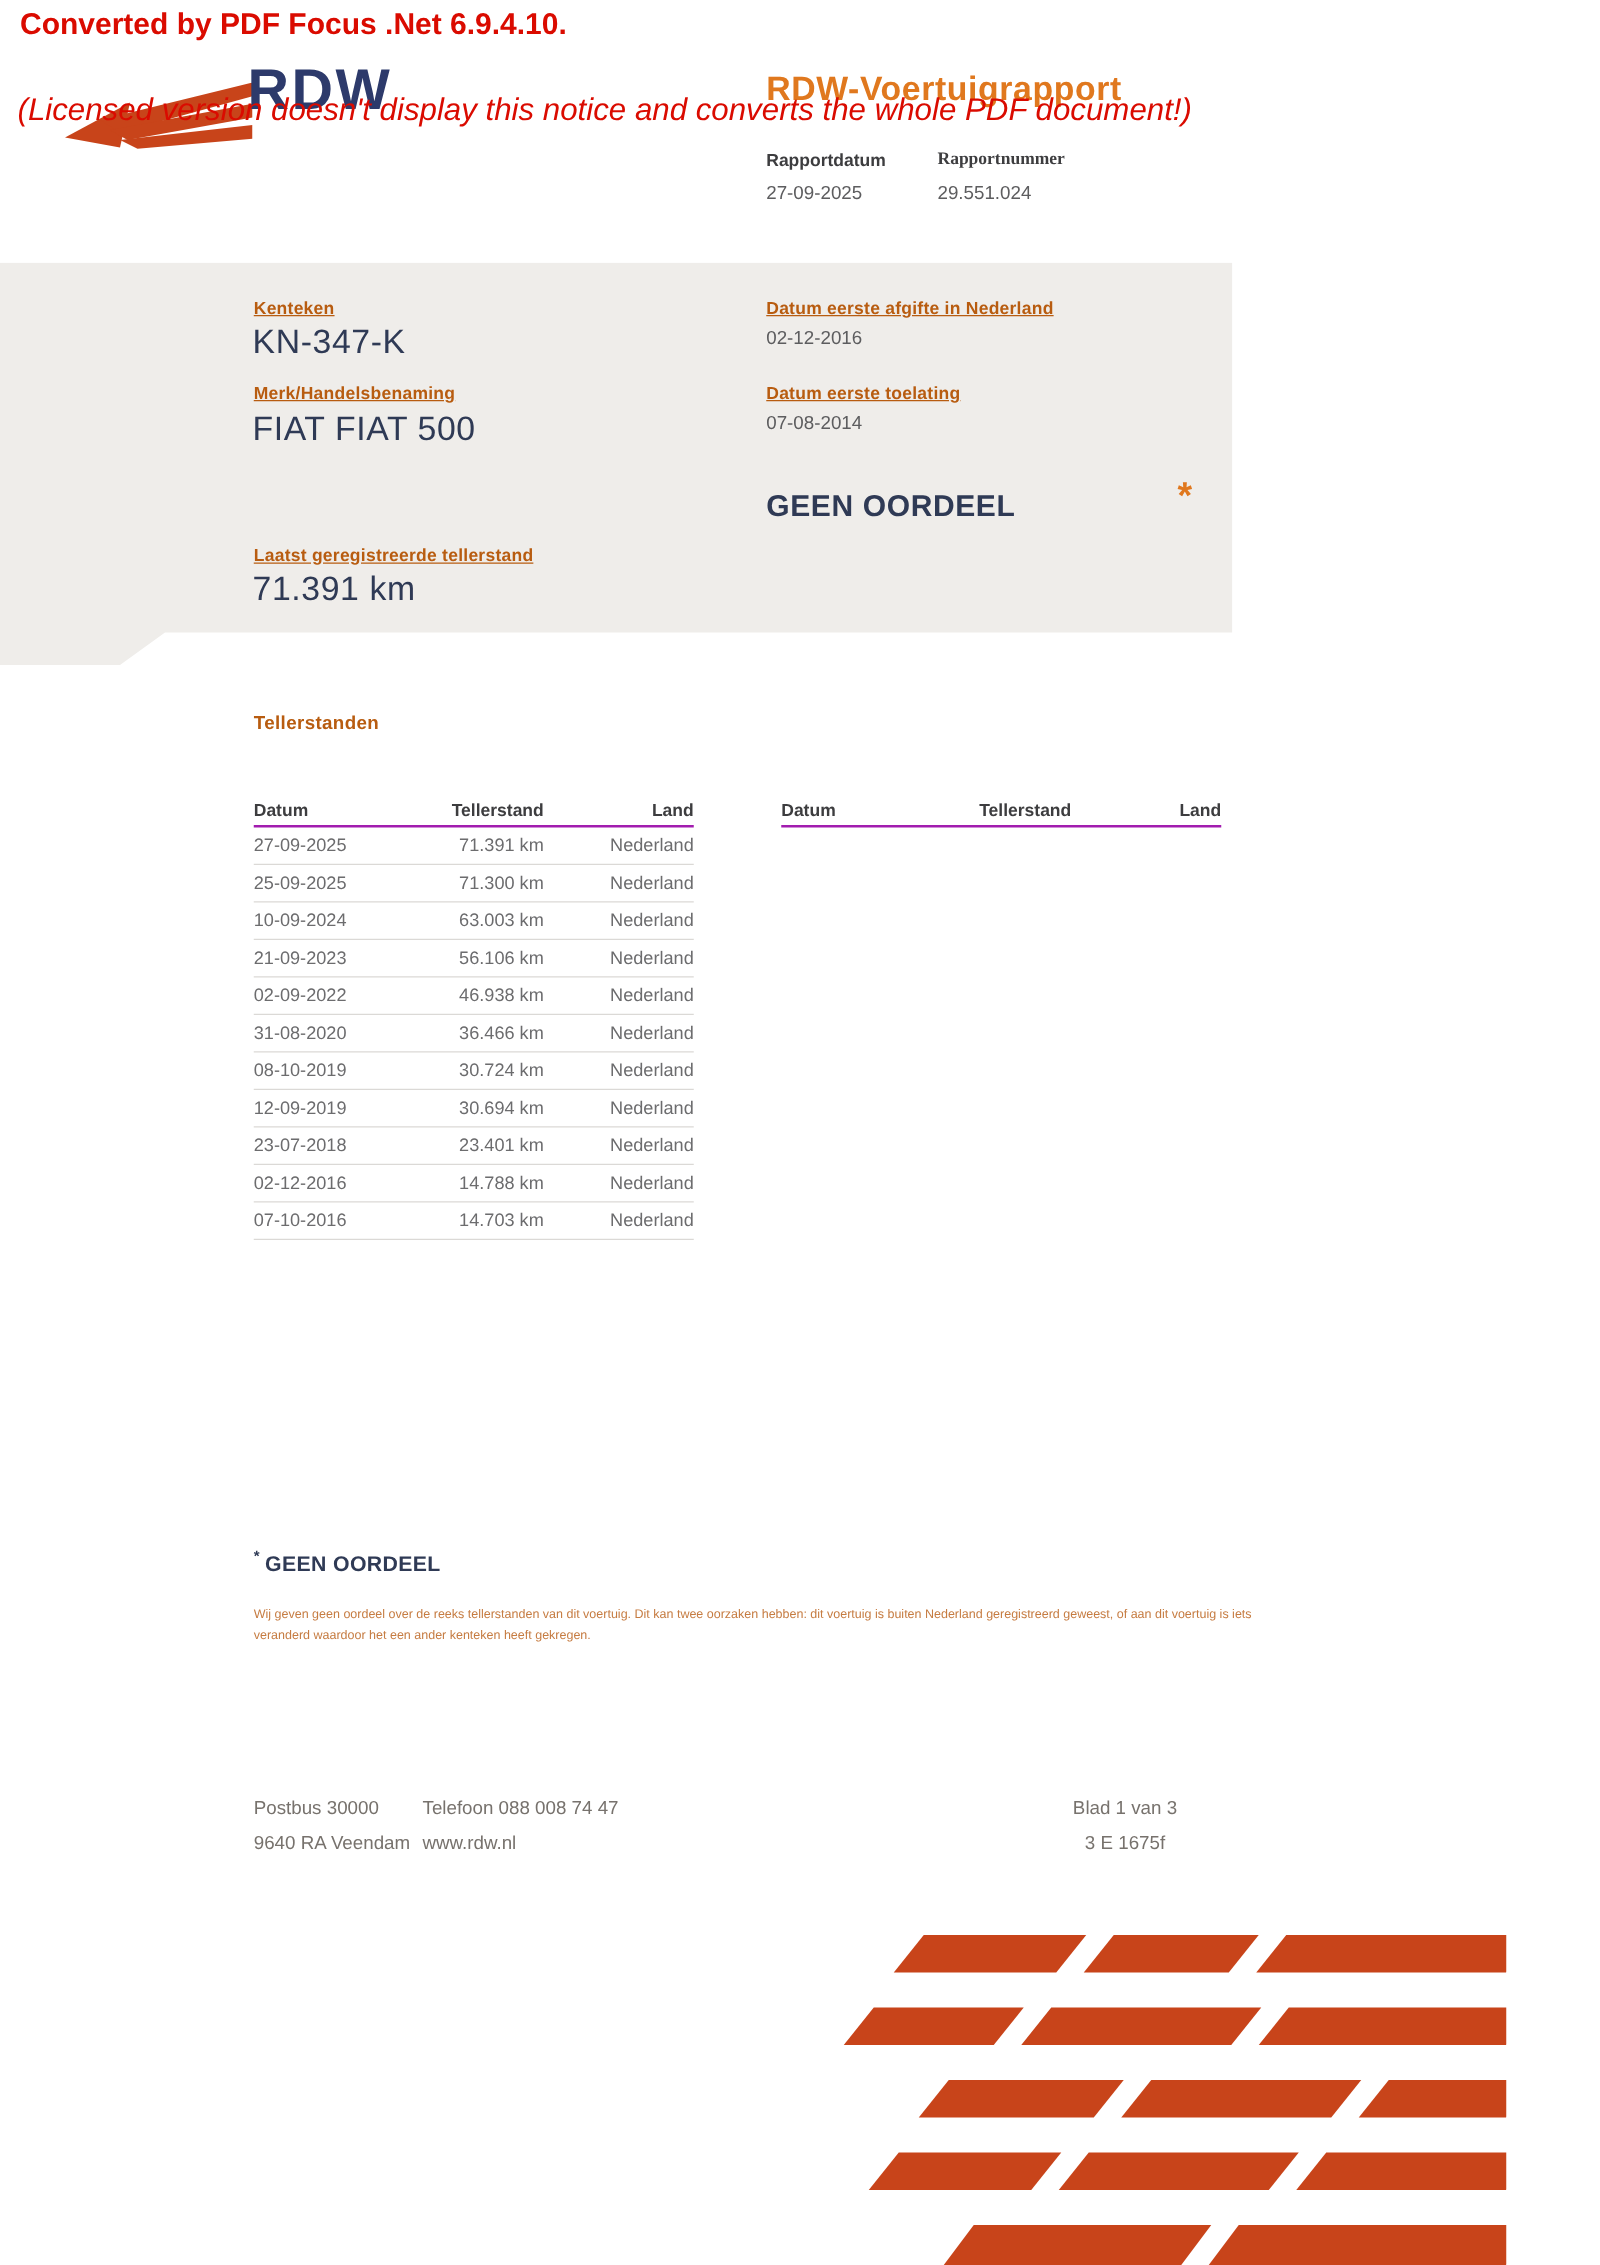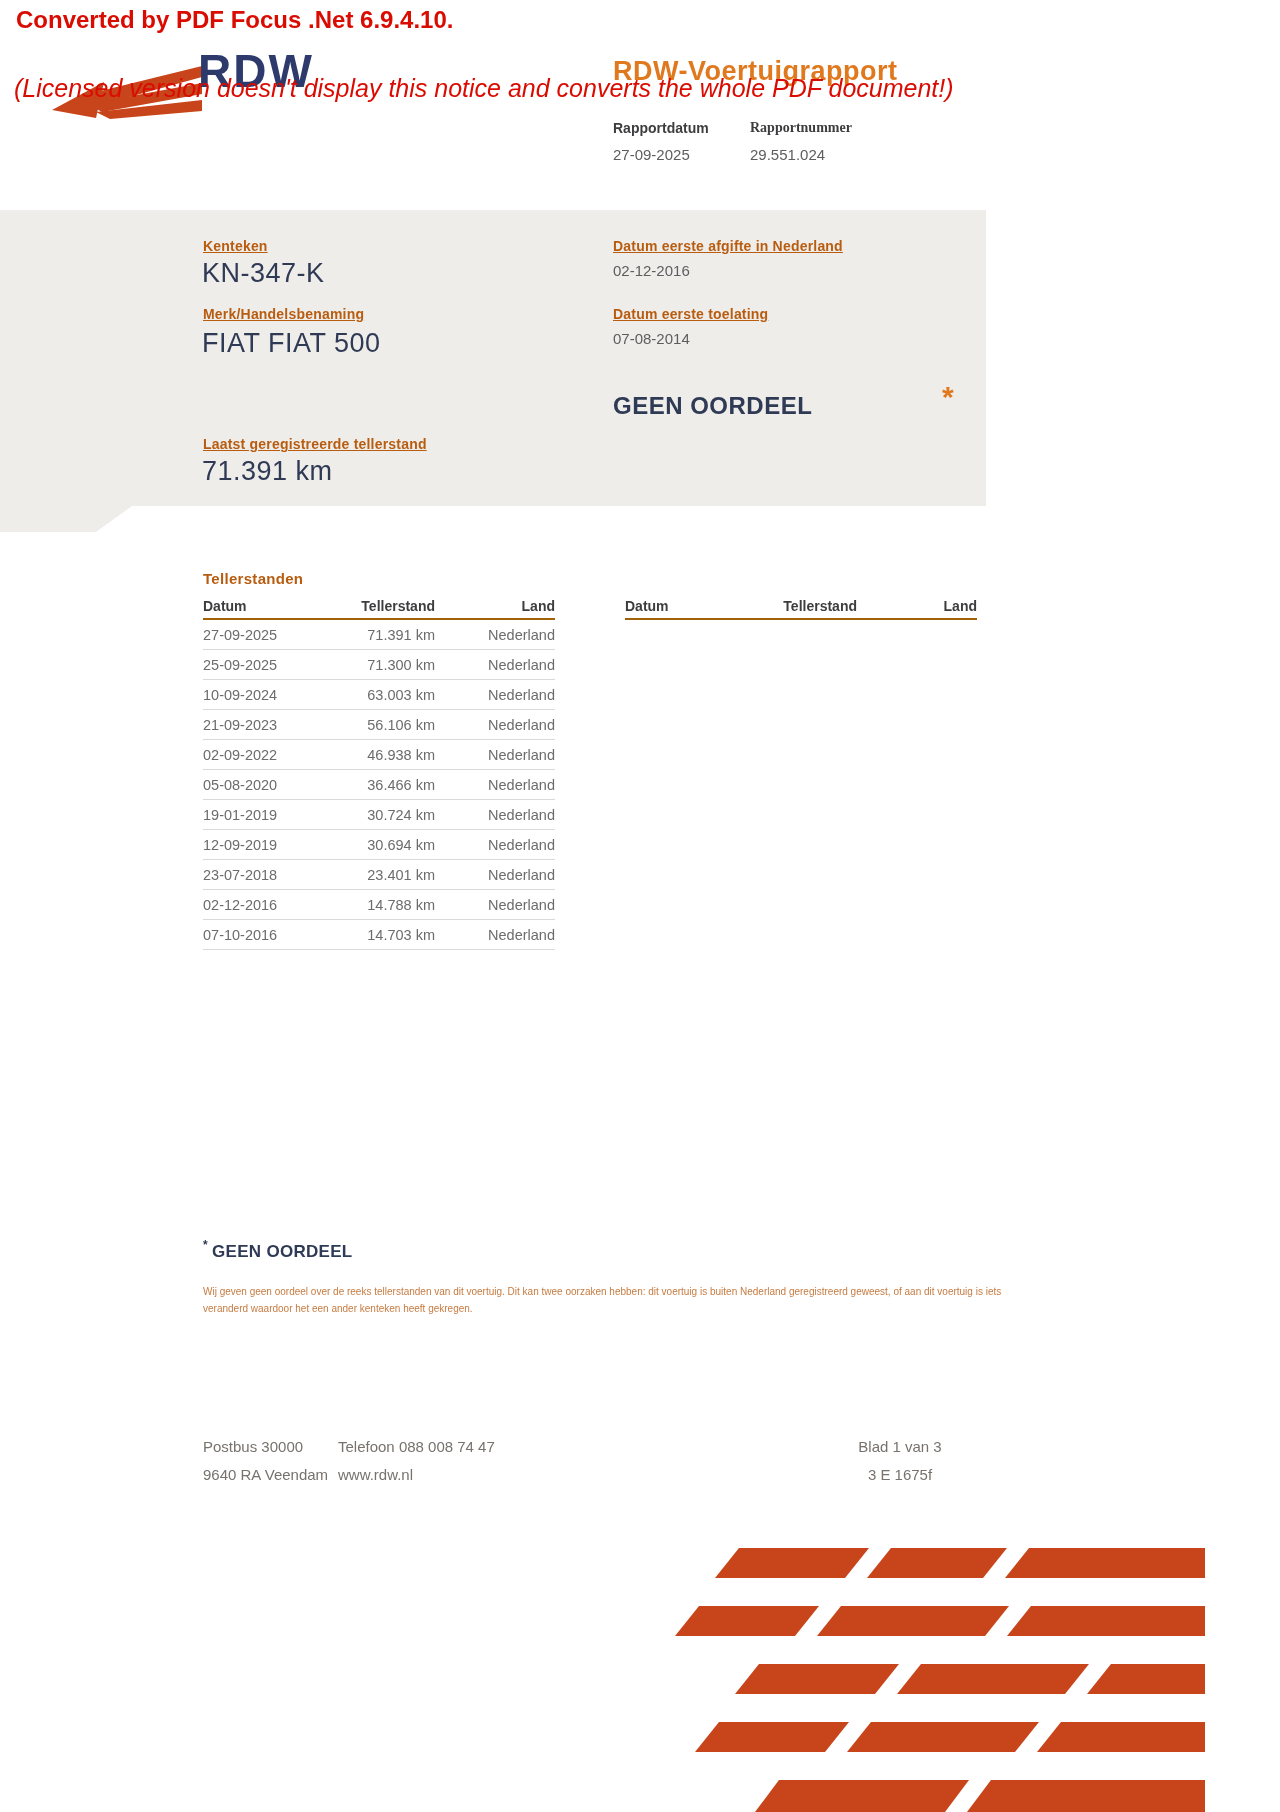--- a/index.html
+++ b/index.html
@@ -42,21 +42,21 @@
 
   .f-label{font-size:14px;font-weight:bold;color:var(--label-orange);letter-spacing:.2px;z-index:3;text-decoration:underline;}
   .big-value{font-size:27px;color:var(--navy);letter-spacing:.5px;z-index:3;}
   .verdict{left:613px;top:392px;font-size:24px;font-weight:bold;color:var(--navy);letter-spacing:.5px;z-index:3;}
   .verdict-star{left:942px;top:380px;font-size:30px;font-weight:bold;color:var(--title-orange);z-index:3;}
 
   .section-heading{left:203px;top:570px;font-size:15px;font-weight:bold;color:var(--label-orange);letter-spacing:.3px;}
 
   .mtable{font-size:14.5px;width:352px;}
   .thead,.trow{display:grid;grid-template-columns:112px 120px 120px;align-items:center;}
-  .thead{height:26px;border-bottom:2px solid #a16207;font-weight:bold;color:var(--header-dark);font-size:14px;}
+  .thead{height:26px;border-bottom:2px solid #a21caf;font-weight:bold;color:var(--header-dark);font-size:14px;margin-top:42px;}
   .trow{height:30px;border-bottom:1px solid var(--row-line);color:var(--cell-gray);}
   .c2,.c3{text-align:right;}
 
   .note-head{left:203px;top:1238px;font-size:17px;font-weight:bold;color:var(--navy);letter-spacing:.3px;}
   .note-star{font-size:12px;vertical-align:8px;margin-right:4px;}
   .note-body{left:203px;top:1266px;width:800px;font-size:10px;line-height:1.72;color:var(--note-orange);margin-top:17px;}
 
   .footer-text{font-size:15px;color:var(--footer-gray);}
   .f-right{width:200px;text-align:center;}
 
@@ -131,26 +131,26 @@
     <span class="c1">21-09-2023</span>
     <span class="c2">56.106 km</span>
     <span class="c3">Nederland</span>
   </div>
   <div class="trow">
     <span class="c1">02-09-2022</span>
     <span class="c2">46.938 km</span>
     <span class="c3">Nederland</span>
   </div>
   <div class="trow">
-    <span class="c1">05-08-2020</span>
+    <span class="c1">31-08-2020</span>
     <span class="c2">36.466 km</span>
     <span class="c3">Nederland</span>
   </div>
   <div class="trow">
-    <span class="c1">19-01-2019</span>
+    <span class="c1">08-10-2019</span>
     <span class="c2">30.724 km</span>
     <span class="c3">Nederland</span>
   </div>
   <div class="trow">
     <span class="c1">12-09-2019</span>
     <span class="c2">30.694 km</span>
     <span class="c3">Nederland</span>
   </div>
   <div class="trow">
     <span class="c1">23-07-2018</span>

